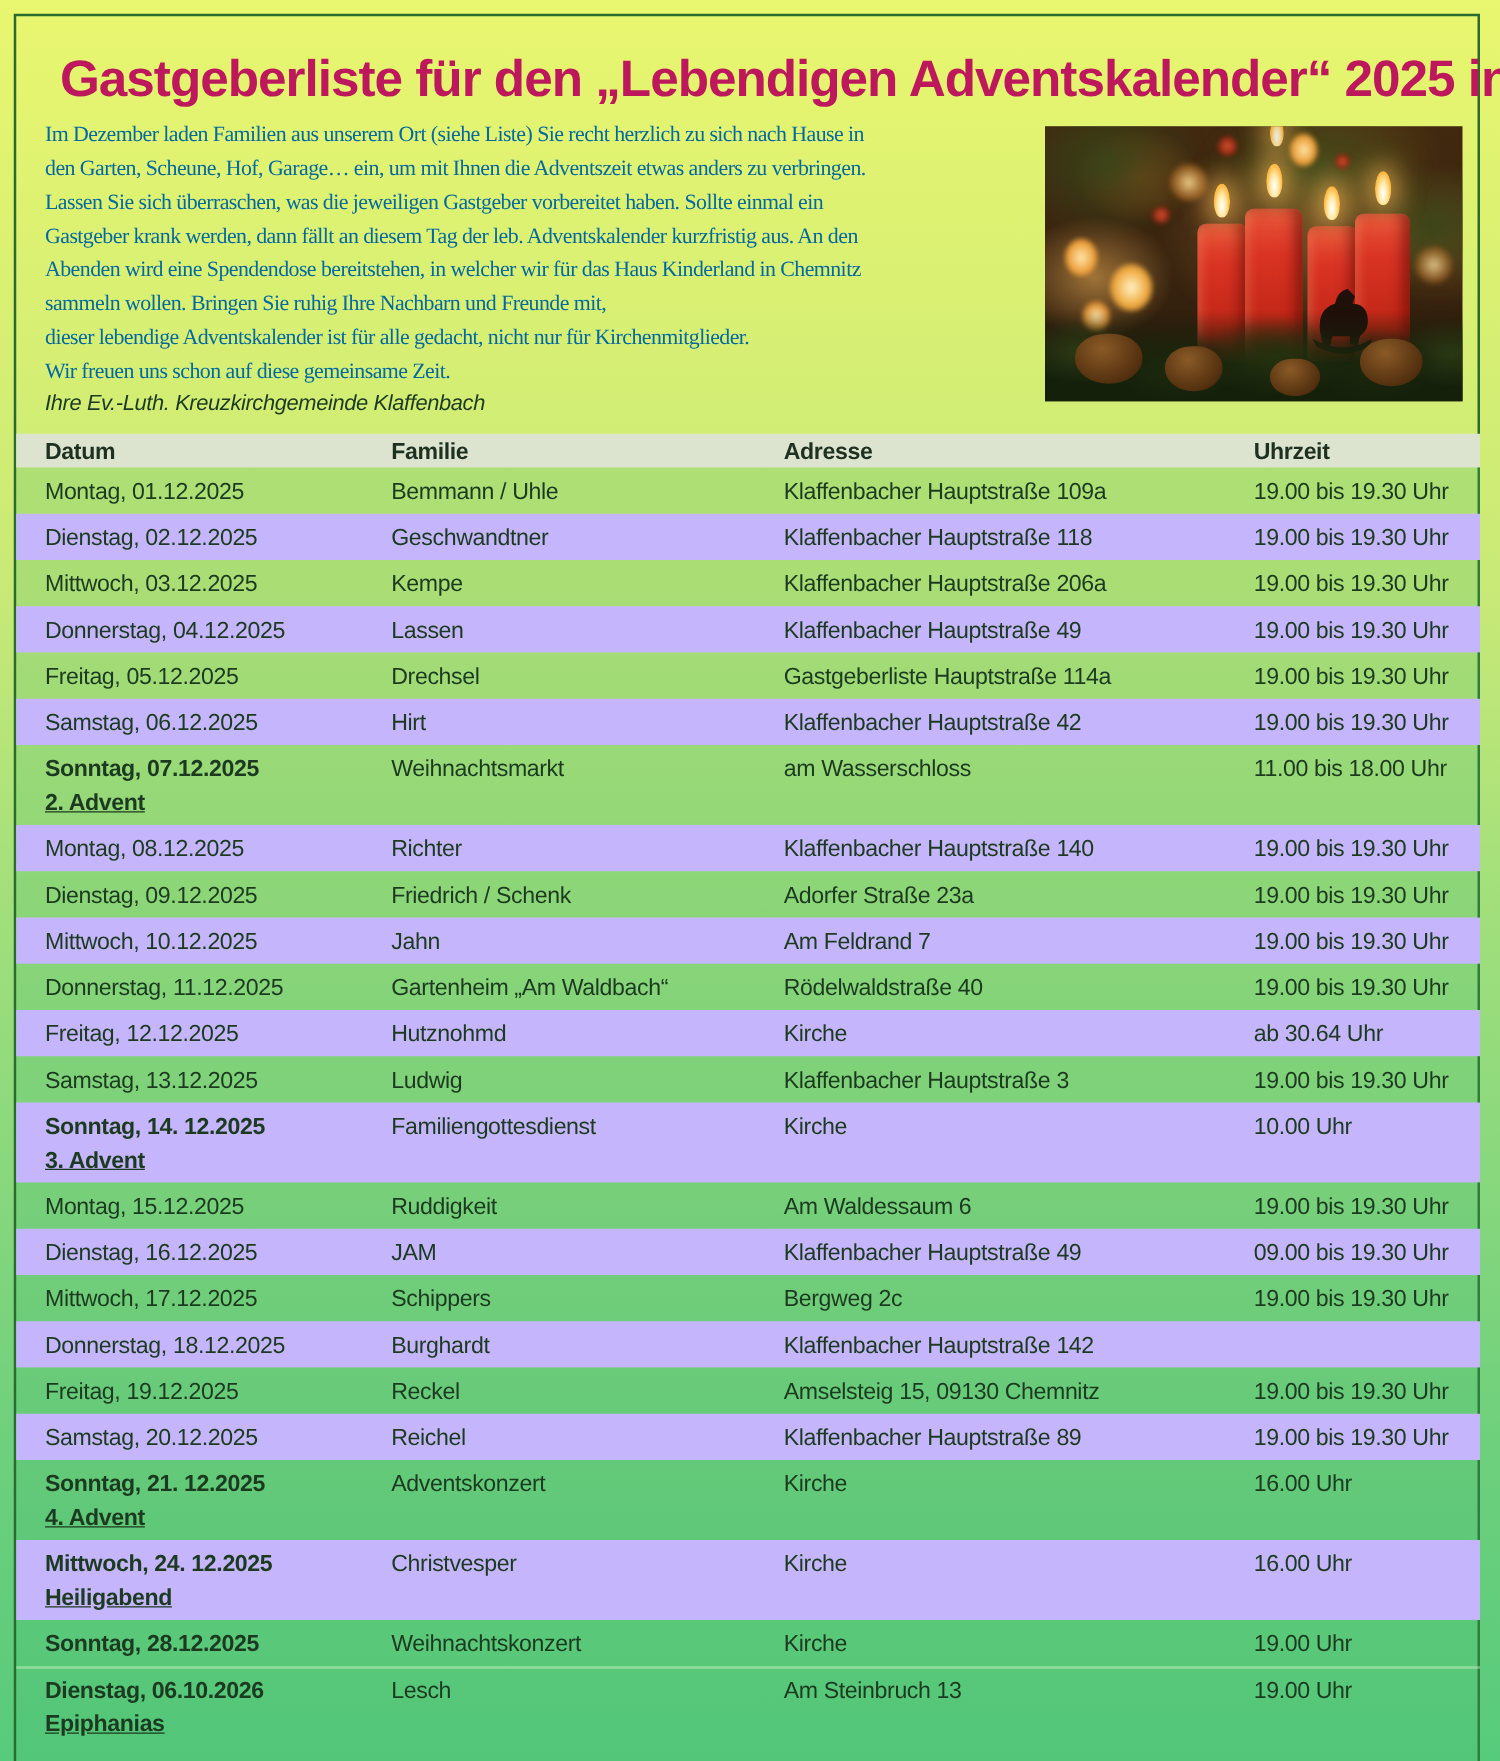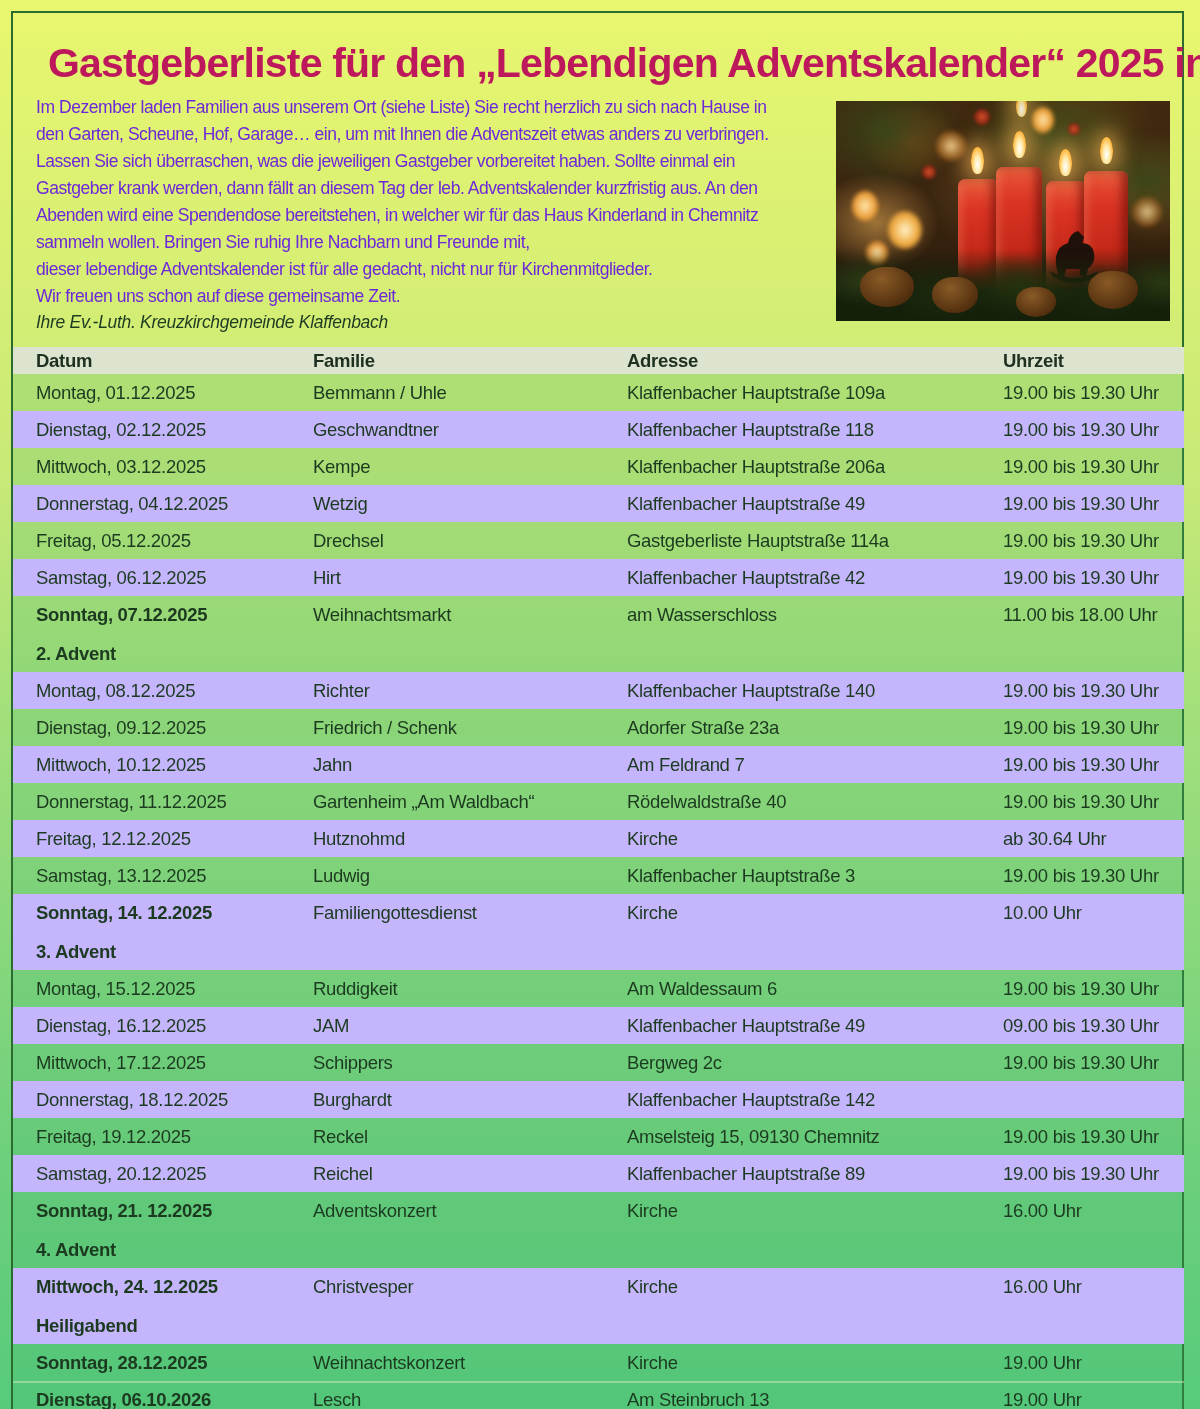--- a/index.html
+++ b/index.html
@@ -13,21 +13,21 @@
     position:absolute;left:11px;top:11px;width:1173px;height:1420px;
     border:2px solid #2a6b2e;box-sizing:border-box;
   }
   .page-title{
     position:absolute;left:36px;top:28px;margin:12px;width:1130px;
     font-size:41px;font-weight:700;letter-spacing:-0.8px;color:#be185d;white-space:nowrap;
   }
   .intro{
     position:absolute;left:36px;top:94px;width:796px;
     font-size:17.5px;line-height:27px;letter-spacing:-0.45px;
-    white-space:pre-line;color:#6d28d9;
+    white-space:pre-line;color:#0369a1;font-family:Liberation Serif, serif;
   }
   .signature{
     position:absolute;left:36px;top:312px;
     font-size:17.5px;font-style:italic;letter-spacing:-0.3px;color:#1d3a22;
   }
 
   
   .photo{
     position:absolute;left:836px;top:101px;width:334px;height:220px;overflow:hidden;
     background:
@@ -88,21 +88,21 @@
     padding-left:23px;box-sizing:border-box;align-items:start;}
   .thead{background:#dce3cf;padding-top:4px;padding-bottom:4px;line-height:19px;
     font-weight:700;font-size:18.5px;letter-spacing:-0.3px;color:#1e301f;}
   .trow{font-size:18.5px;letter-spacing:-0.3px;line-height:23px;padding-top:7px;padding-bottom:7px;color:#1c3a20;}
   .trow.light{background:#c4b5fd;}
   .trow.green{background:rgba(73,186,112,0.24);padding-left:23px;}
   .trow.sep-top{box-shadow:inset 0 2px 0 rgba(225,240,205,.45);}
   .trow.last{padding-bottom:42px;}
   .trow.bold-date .c-date{font-weight:700;}
   .c-date .l1,.c-date .l2{display:block;}
-  .c-date .l2{margin-top:16px;}
+  .c-date .l2{margin-top:4px;text-decoration:underline;}
 </style>
 </head>
 <body>
 
 <div class="frame"></div>
 
 <h1 class="page-title">Gastgeberliste für den „Lebendigen Adventskalender“ 2025 in Klaffenbach</h1>
 
 <div class="intro">Im Dezember laden Familien aus unserem Ort (siehe Liste) Sie recht herzlich zu sich nach Hause in
 den Garten, Scheune, Hof, Garage… ein, um mit Ihnen die Adventszeit etwas anders zu verbringen.
@@ -181,21 +181,21 @@
     </div>
     <div class="cell c-family">Kempe</div>
     <div class="cell c-address">Klaffenbacher Hauptstraße 206a</div>
     <div class="cell c-time">19.00 bis 19.30 Uhr</div>
   </div>
       <div class="trow light">
     <div class="cell c-date">
       <span class="l1">Donnerstag, 04.12.2025</span>
 
     </div>
-    <div class="cell c-family">Wetzig</div>
+    <div class="cell c-family">Lassen</div>
     <div class="cell c-address">Klaffenbacher Hauptstraße 49</div>
     <div class="cell c-time">19.00 bis 19.30 Uhr</div>
   </div>
       <div class="trow green">
     <div class="cell c-date">
       <span class="l1">Freitag, 05.12.2025</span>
 
     </div>
     <div class="cell c-family">Drechsel</div>
     <div class="cell c-address">Gastgeberliste Hauptstraße 114a</div>

